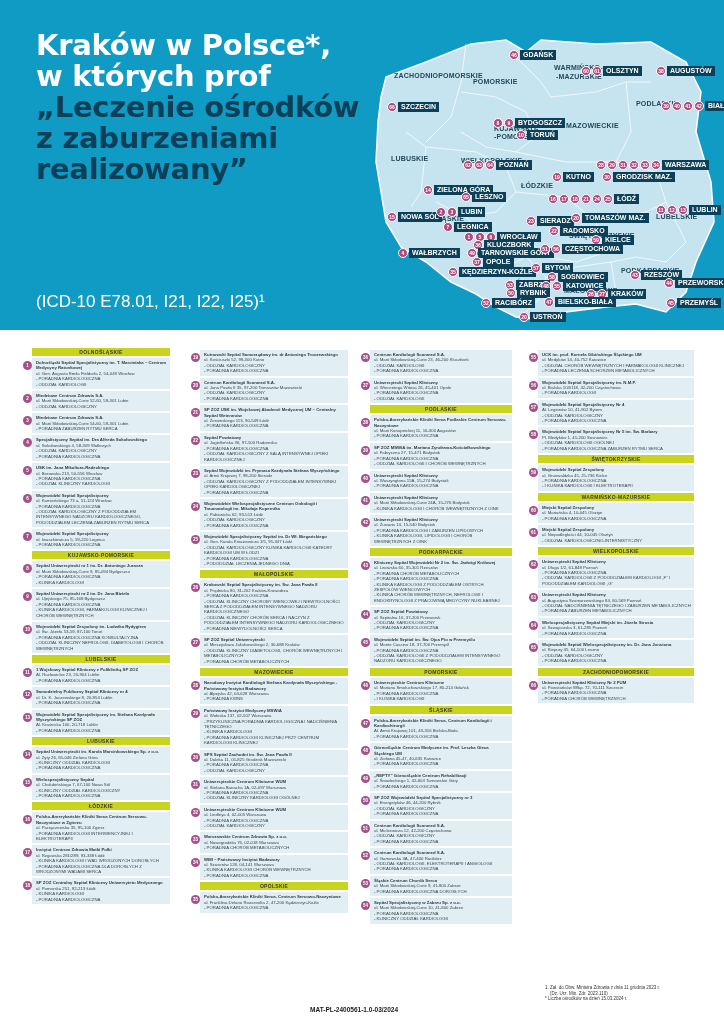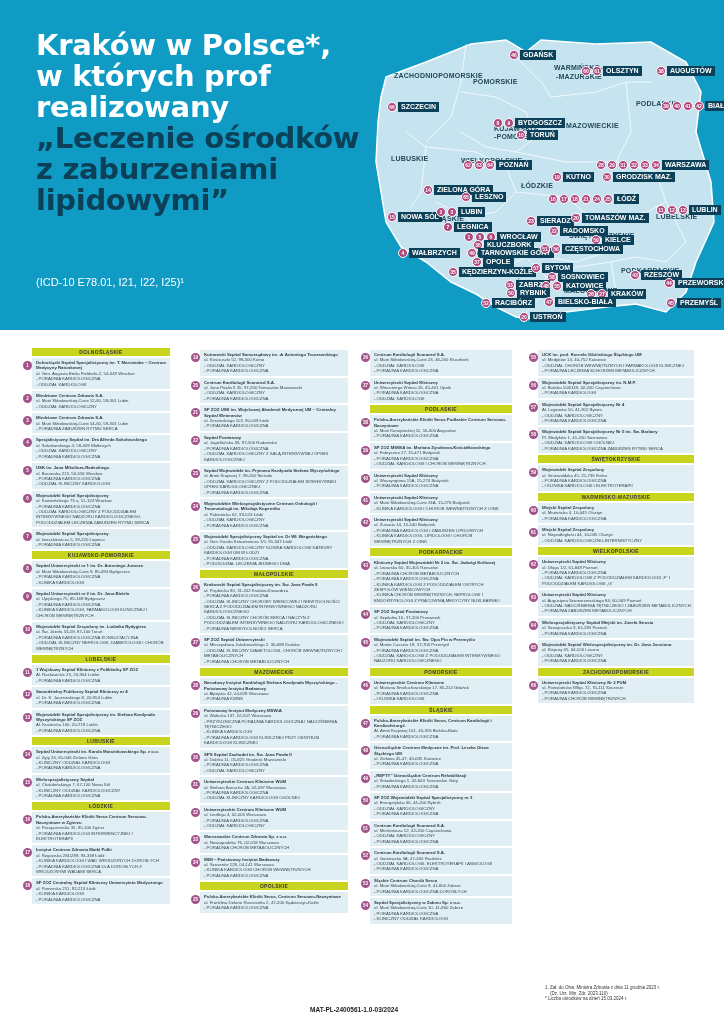--- a/index.html
+++ b/index.html
@@ -1,20 +1,20 @@
 <!DOCTYPE html>
 <html><head>
 <meta charset="utf-8">
 <style>
   * { margin:0; padding:0; box-sizing:border-box; }
   body { width:724px; height:1025px; background:#ffffff; font-family:"Liberation Sans", sans-serif; position:relative; overflow:hidden; }
   .hero { position:absolute; left:0; top:0; width:724px; height:330px; background:#0f9bc4; }
   .hero-title { position:absolute; left:36px; top:30px; width:330px; font-family:"DejaVu Sans", sans-serif; font-weight:bold; font-size:29px; line-height:31px; color:#ffffff; letter-spacing:-0.3px; }
   .hero-title .dark { color:#0b4058; display:block; }
-  .hero-sub { position:absolute; left:36px; top:276px; font-size:11px; color:#ffffff; }
+  .hero-sub { position:absolute; left:36px; top:292px; font-size:17px; color:#ffffff; }
   .map { position:absolute; left:366px; top:22px; width:350px; height:300px; }
   .map svg { width:100%; height:100%; }
   .maplabel { position:absolute; background:#0b4058; color:#fff; font-size:7px; font-weight:bold; padding:1px 3px; line-height:8px; white-space:nowrap; }
   .pin { position:absolute; width:10px; height:10px; border-radius:50%; background:#b0487c; border:1px solid #fff; color:#fff; font-size:5px; font-weight:bold; text-align:center; line-height:8px; }
   .region { position:absolute; font-size:7px; font-weight:bold; color:#24495a; letter-spacing:0.2px; white-space:nowrap; }
 
   .col { position:absolute; top:348px; }
   .col1 { left:24px; width:146px; }
   .col2 { left:192px; width:156px; }
   .col3 { left:362px; width:150px; }
@@ -27,24 +27,23 @@
   .footnote { position:absolute; left:545px; top:985px; font-size:4.5px; line-height:5.5px; color:#333; width:170px; }
   .code { position:absolute; left:310px; top:1006px; font-size:6.5px; font-weight:bold; color:#222; }
 </style>
 </head>
 <body>
 
 <div class="hero">
   <div class="hero-title">
     <span style="display:block">Kraków w Polsce*,</span>
     <span style="display:block">w których prof</span>
-    <span style="display:block">realizowany</span>
     <span class="dark">„Leczenie ośrodków</span>
     <span class="dark">z zaburzeniami</span>
-    <span class="dark">lipidowymi”</span>
+    <span class="dark">realizowany”</span>
   </div>
   <div class="hero-sub">(ICD-10 E78.01, I21, I22, I25)¹</div>
 
   <div class="map" id="map">
     <svg viewBox="0 0 350 300">
       <path d="M20,55 L60,40 L105,22 L140,18 L160,30 L175,18 L230,22 L285,20 L320,40 L335,70 L330,110 L345,160 L348,200 L330,240 L320,270 L300,290 L270,282 L240,285 L200,290 L175,298 L150,295 L130,285 L110,272 L85,260 L60,240 L35,225 L20,200 L15,170 L10,140 L12,100 L15,75 Z" fill="#c6e4f0" stroke="#ffffff" stroke-width="1.5"></path>
       <g stroke="#ffffff" stroke-width="0.8" fill="none" opacity="0.9">
         <path d="M100,22 L95,60 L85,95 L60,120"></path>
         <path d="M150,35 L175,60 L185,75 L230,70 L260,60 L285,60"></path>
         <path d="M260,60 L265,110 L250,140"></path>

